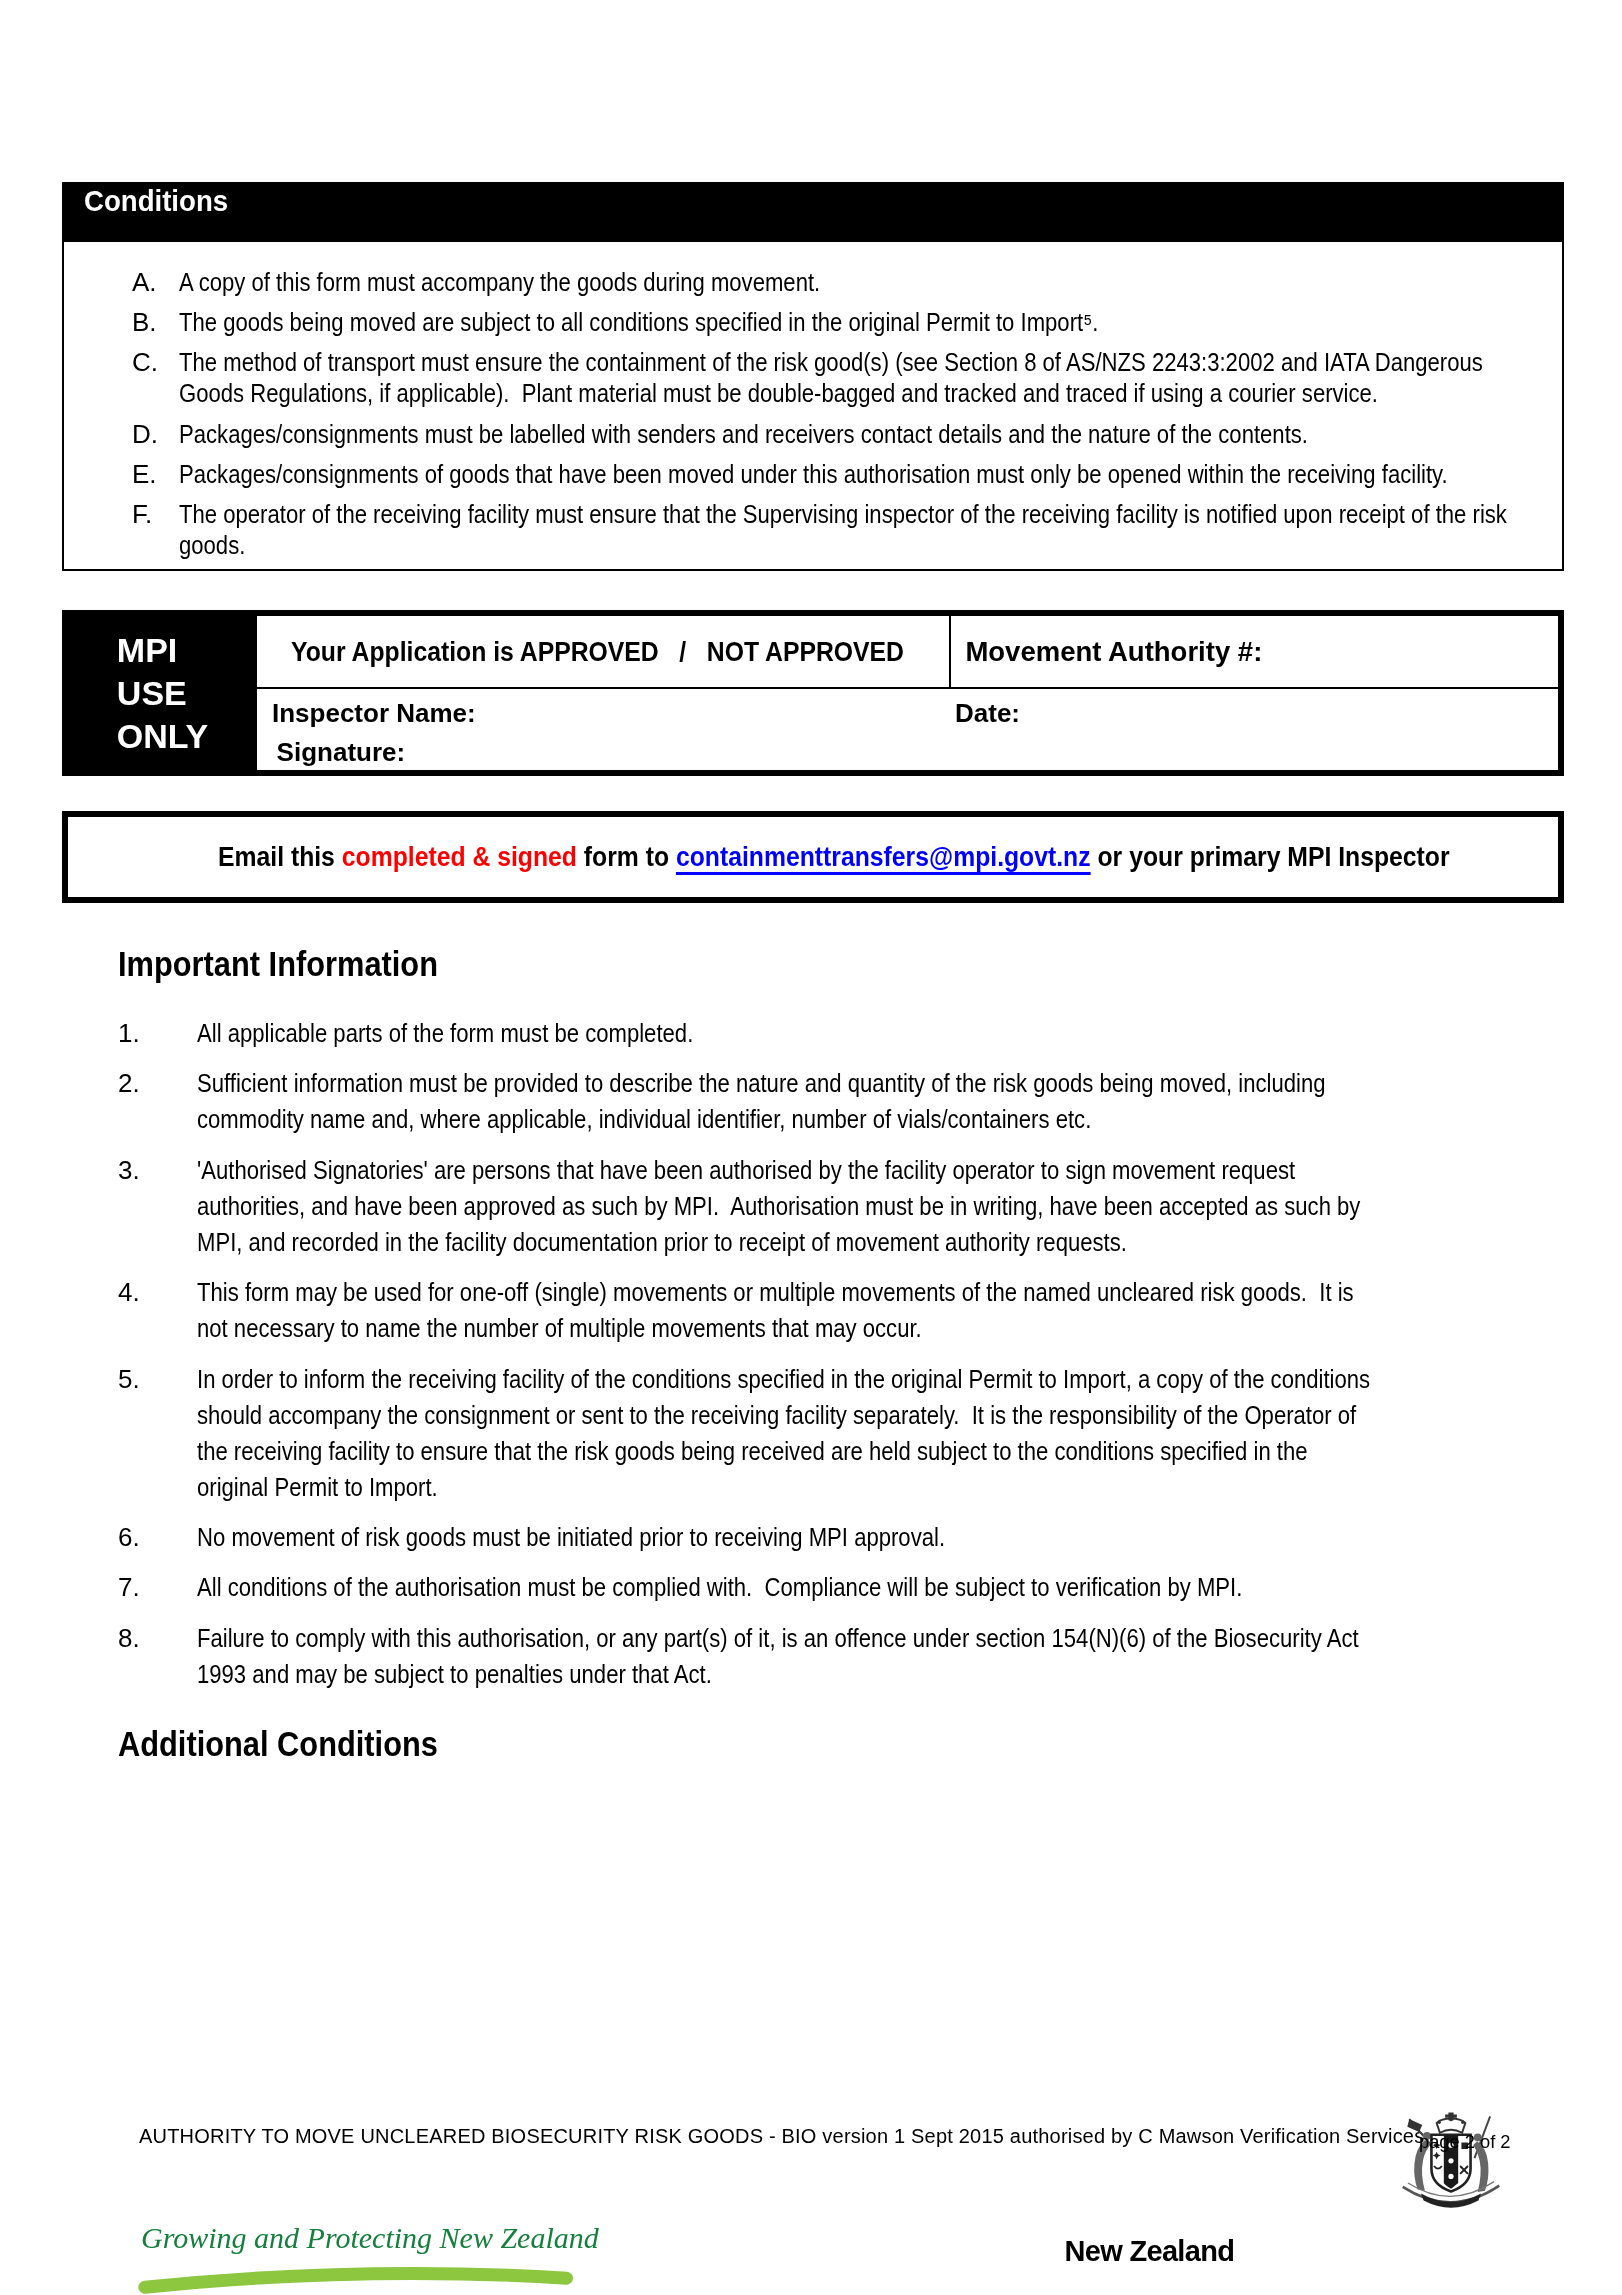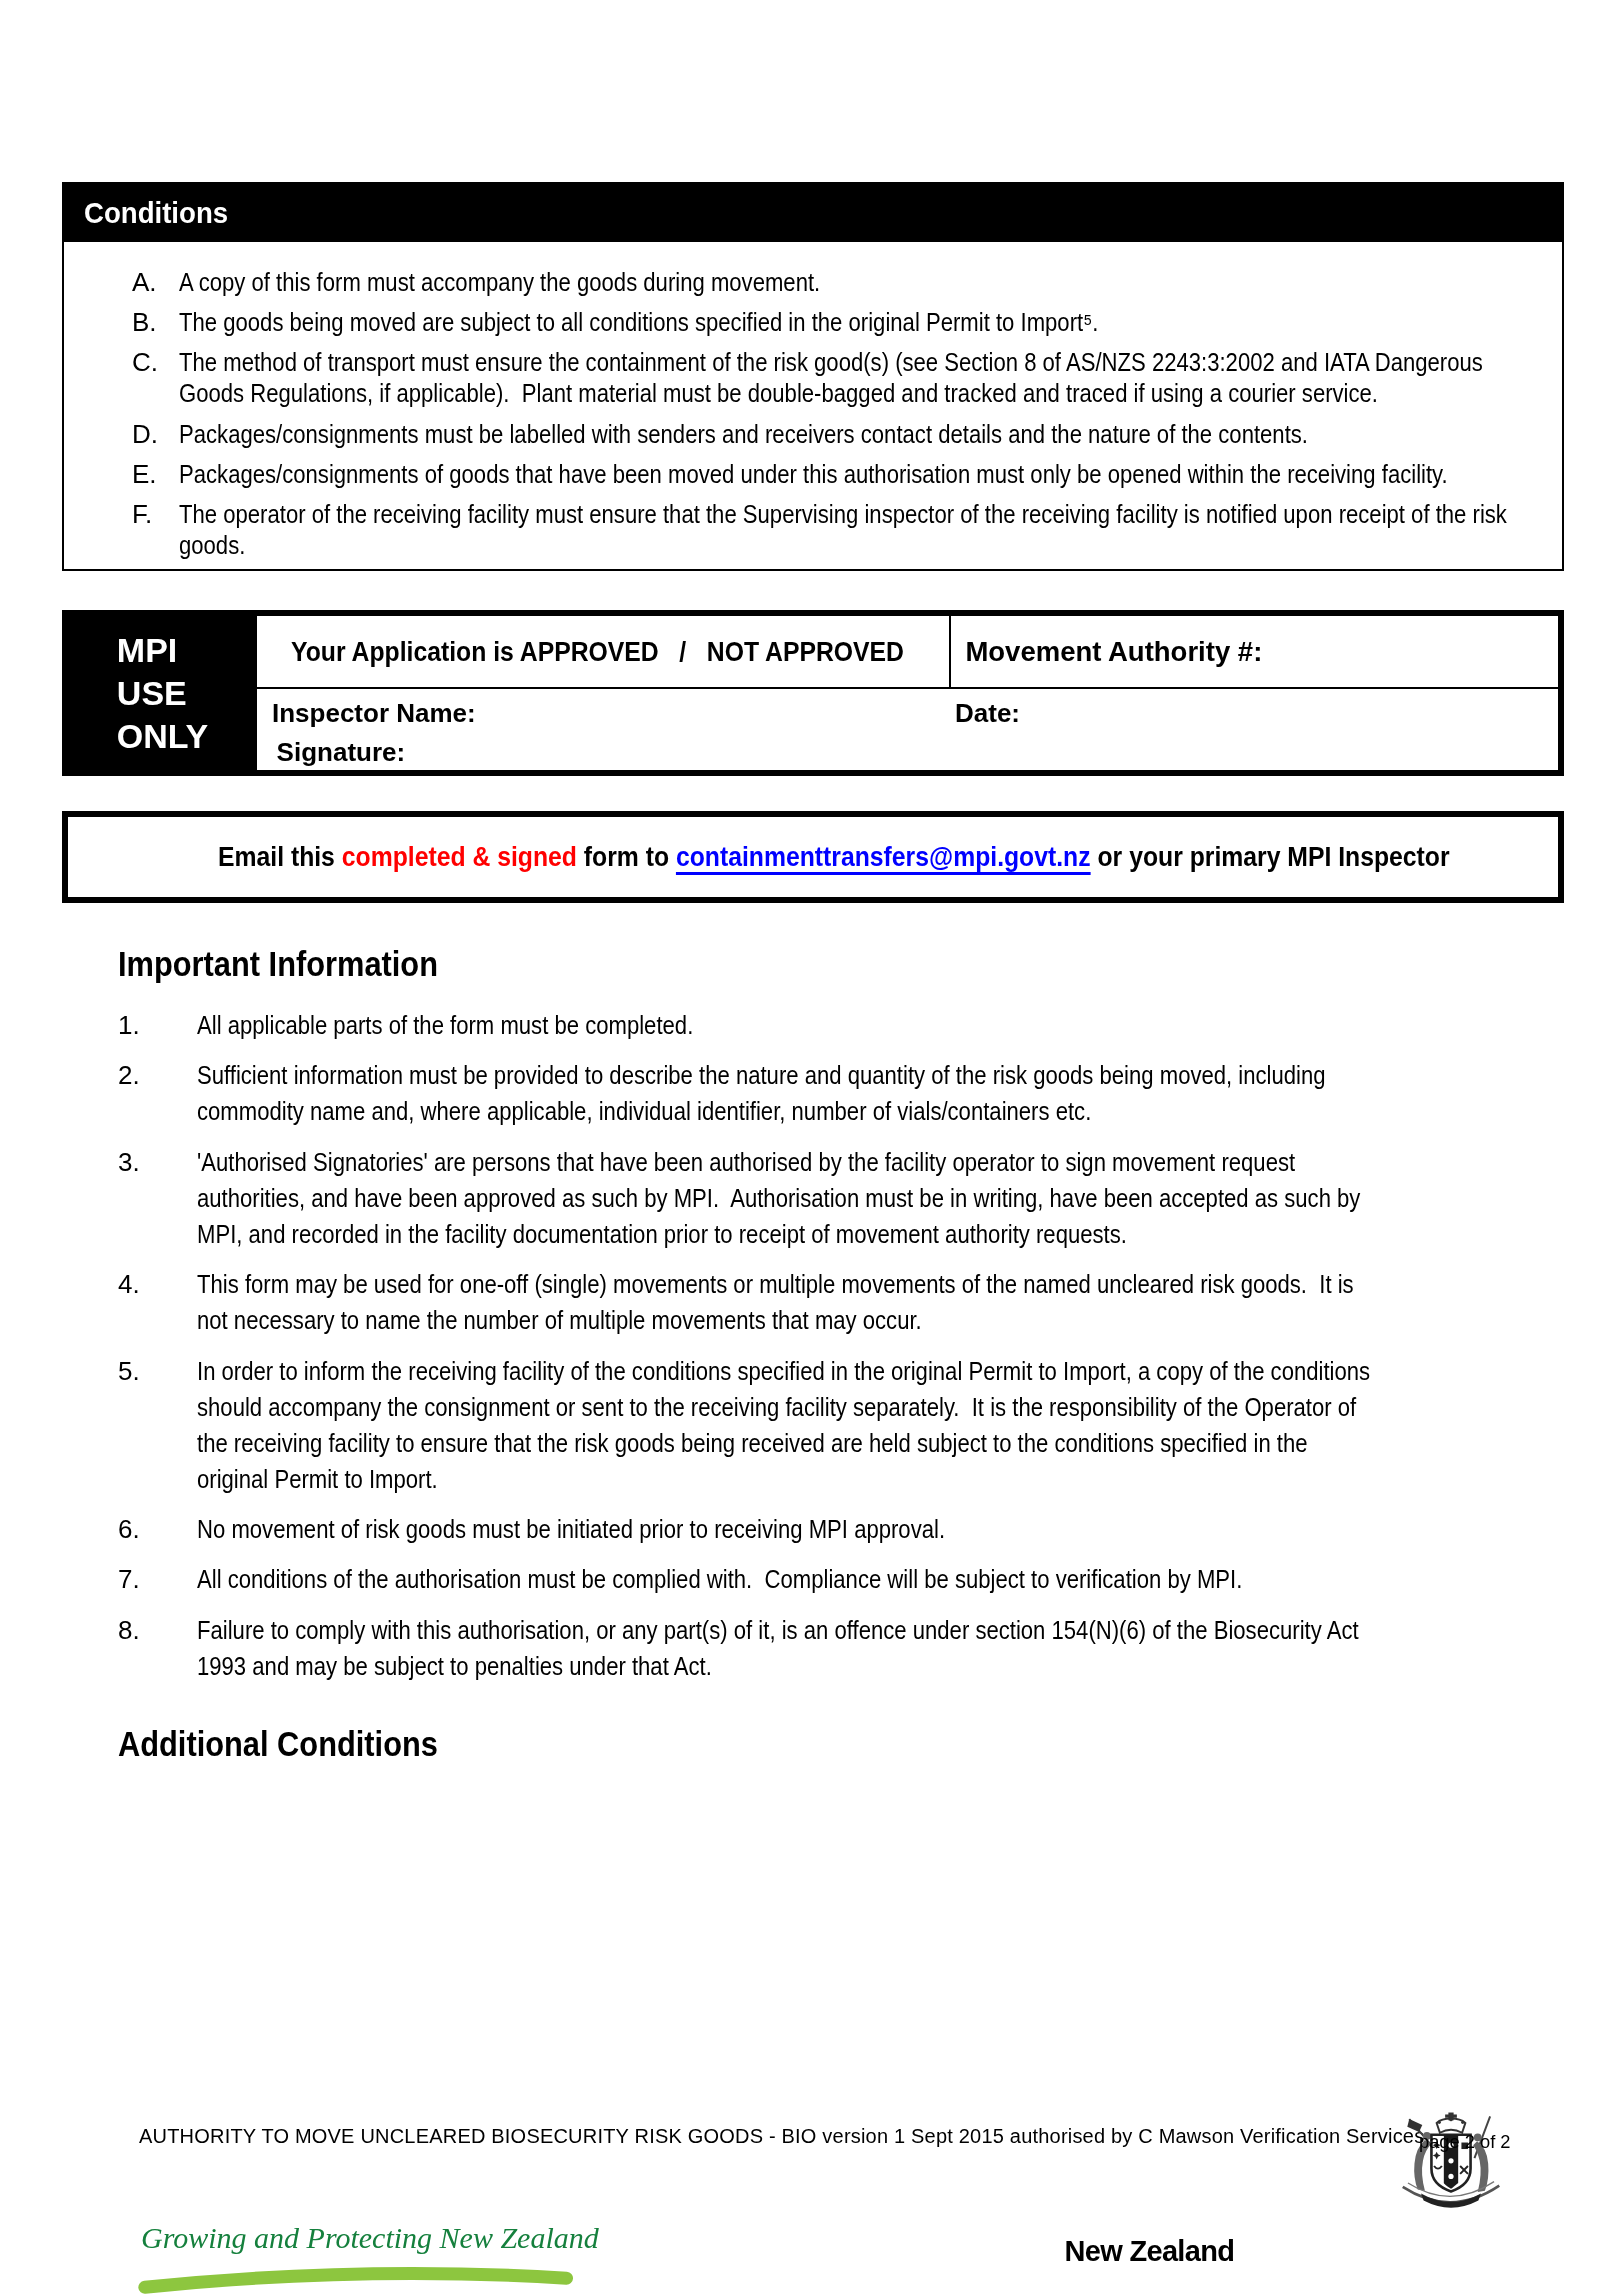--- a/index.html
+++ b/index.html
@@ -5,21 +5,21 @@
   * { margin:0; padding:0; box-sizing:border-box; }
   html,body { background:#ffffff; }
   body { font-family:"Liberation Sans","DejaVu Sans",sans-serif; color:#000; }
   .page { position:relative; width:1623px; height:2295px; background:#fff; overflow:hidden; }
 
   
   .narrow { display:inline-block; width:max-content; white-space:pre-wrap; transform:scaleX(0.85); transform-origin:0 0; }
 
   
   .cond-box { position:absolute; left:62px; top:182px; width:1502px; height:389px; border:2.6px solid #000; background:#fff; }
-  .cond-header { height:58px; background:#000; color:#fff; display:flex; align-items:center; padding-left:19.6px; }
+  .cond-header { height:58px; background:#000; color:#fff; display:flex; align-items:flex-start; padding-left:19.6px; }
   .cond-header .hdr-text { font-size:30px; font-weight:bold; transform:scaleX(0.92); transform-origin:0 50%; white-space:pre; }
   .cond-list { padding-top:25px; }
   .cond-item { display:flex; margin-bottom:9.2px; font-size:26px; line-height:31px; }
   .cond-letter { flex:none; width:47px; margin-left:68px; }
   .cond-text { flex:none; }
 
   
   .mpi-table { position:absolute; left:62px; top:610px; width:1502px; height:166px; border:6.5px solid #000; display:flex; background:#fff; }
   .mpi-side { flex:none; width:189px; background:#000; color:#fff; display:flex; align-items:center; justify-content:center; text-align:left; font-size:34px; font-weight:bold; line-height:43px; white-space:pre-line; }
   .mpi-right { flex:1; display:flex; flex-direction:column; }
@@ -33,21 +33,21 @@
   .lbl-signature { position:absolute; left:19.6px; top:48px; }
 
   
   .email-box { position:absolute; left:62px; top:811px; width:1502px; height:92px; border:6.5px solid #000; display:flex; align-items:center; justify-content:center; background:#fff; }
   .email-line { font-size:27.5px; font-weight:bold; white-space:pre; transform:scaleX(0.9); }
   .email-red { color:#ff0000; }
   .email-link { color:#0000ff; text-decoration:underline; text-decoration-thickness:2.6px; text-underline-offset:5.9px; }
 
   
   .important { position:absolute; left:118px; top:946px; width:1420px; }
-  .sec-title { font-size:35px; font-weight:bold; line-height:35px; margin-bottom:26px; }
+  .sec-title { font-size:35px; font-weight:bold; line-height:35px; margin-bottom:34px; }
   .sec-title .hdr-text { display:inline-block; transform:scaleX(0.88); transform-origin:0 50%; white-space:pre; }
   .imp-item { display:flex; margin-bottom:14.4px; font-size:26px; line-height:36px; }
   .imp-num { flex:none; width:79px; }
   .imp-text { flex:none; }
 
   .additional { position:absolute; left:118px; top:1725px; font-size:35px; font-weight:bold; line-height:38px; }
   .additional .hdr-text { display:inline-block; transform:scaleX(0.88); transform-origin:0 50%; white-space:pre; }
 
   
   .footer-line { position:absolute; left:139px; top:2125px; font-size:20px; letter-spacing:0.2px; white-space:pre; }

